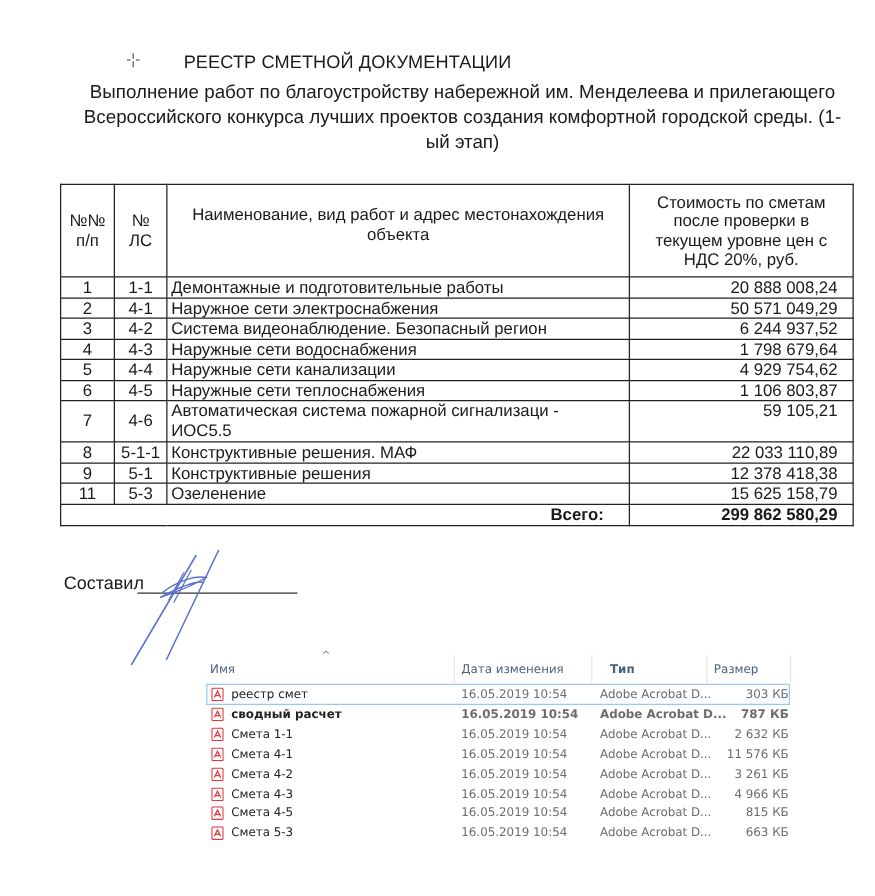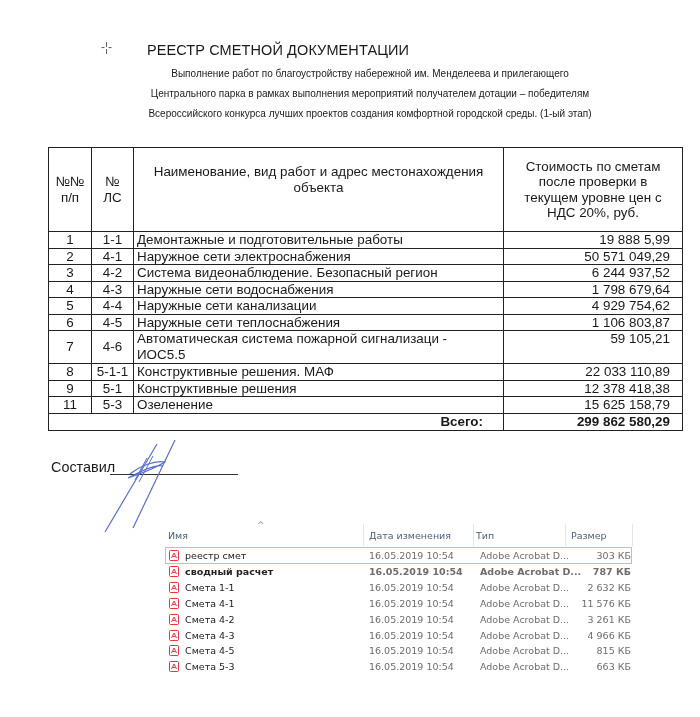--- a/index.html
+++ b/index.html
@@ -2,29 +2,29 @@
 <html><head>
 <meta charset="utf-8">
 <style>
   html, body { margin: 0; padding: 0; }
   body {
     width: 700px; height: 717px; background: #ffffff; position: relative; overflow: hidden;
     font-family: "Liberation Sans", sans-serif; color: #1a1a1a;
   }
   .crosshair { position: absolute; left: 101px; top: 40px; font-size: 12px; color: #555; }
   .doc-title { position: absolute; left: 0; width: 556px; top: 42px; text-align: center; font-size: 14.5px; letter-spacing: 0.1px; }
-  .doc-sub { position: absolute; left: 60px; width: 620px; top: 64px; text-align: center; font-size: 10px; line-height: 20px; }
+  .doc-sub { position: absolute; left: 60px; width: 620px; top: 64px; text-align: center; font-size: 15px; line-height: 20px; }
   table.reg {
     position: absolute; left: 48px; top: 147px; width: 634px;
     border-collapse: collapse; font-size: 13.4px; table-layout: fixed;
   }
   table.reg td, table.reg th { border: 1px solid #222; padding: 0 3px; font-weight: normal; line-height: 15.5px; }
   table.reg th { height: 63px; vertical-align: middle; }
   table.reg th.c1, table.reg th.c2 { text-align: center; }
-  table.reg th.c3 { text-align: center; vertical-align: middle; padding-bottom: 20px; }
+  table.reg th.c3 { text-align: center; vertical-align: middle; padding-bottom: 10px; }
   table.reg th.c4 { text-align: center; line-height: 15.4px; }
   table.reg td.num, table.reg td.ls { text-align: center; }
   table.reg td.cost { text-align: right; padding-right: 12px; }
   table.reg td { height: 15px; }
   table.reg tr.tall td { height: 32px; }
   table.reg tr.tall td.cost { vertical-align: top; }
   table.reg tr.tall td.name { vertical-align: top; }
   table.reg tr.total td { font-weight: bold; height: 16px; margin-left: 36px; }
   table.reg tr.total td.label { text-align: right; padding-right: 20px; border-right: 1px solid #222; }
   .composer { position: absolute; left: 51px; top: 459px; font-size: 14.4px; }
@@ -43,21 +43,20 @@
   .file-row .f-type { position: absolute; left: 314px; color: #6d6d6d; }
   .file-row .f-size { position: absolute; left: 405px; width: 60px; text-align: right; color: #6d6d6d; }
 </style>
 </head>
 <body>
 
 <div class="crosshair">-¦-</div>
 <div class="doc-title">РЕЕСТР СМЕТНОЙ ДОКУМЕНТАЦИИ</div>
 <div class="doc-sub">
   <div>Выполнение работ по благоустройству набережной им. Менделеева и прилегающего</div>
-  <div>Центрального парка в рамках выполнения мероприятий получателем дотации – победителям</div>
   <div>Всероссийского конкурса лучших проектов создания комфортной городской среды. (1-ый этап)</div>
 </div>
 
 <table class="reg">
   <colgroup>
     <col style="width:43px">
       <col style="width:42px">
       <col style="width:370px">
       <col style="width:179px">
   </colgroup>
@@ -80,21 +79,21 @@
       </th>
     </tr>
   </thead>
   <tbody id="reg-body">
       <tr>
         <td class="num">1</td>
         <td class="ls">1-1</td>
         <td class="name">
           <div>Демонтажные и подготовительные работы</div>
         </td>
-        <td class="cost">19 888 5,99</td>
+        <td class="cost">20 888 008,24</td>
       </tr>
       <tr>
         <td class="num">2</td>
         <td class="ls">4-1</td>
         <td class="name">
           <div>Наружное сети электроснабжения</div>
         </td>
         <td class="cost">50 571 049,29</td>
       </tr>
       <tr>
@@ -178,21 +177,21 @@
   <path d="M35 34 C45 26 60 20 70 22 C60 28 45 34 33 38 C48 30 62 24 68 26" stroke="#5a6fd0" stroke-width="1.1" fill="none"></path>
   <path d="M52 18 L40 40 M58 16 L44 42" stroke="#5a6fd0" stroke-width="1" fill="none"></path>
 </svg>
 
 <div class="explorer">
   <div class="sort-caret">^</div>
   <div class="col-hdr" style="left:8px;">Имя</div>
   <div class="col-sep" style="left:203px;"></div>
   <div class="col-hdr" style="left:209px;">Дата изменения</div>
   <div class="col-sep" style="left:313px;"></div>
-  <div class="col-hdr" style="left:316px;">Тип</div>
+  <div class="col-hdr" style="left:328px;font-weight:bold;">Тип</div>
   <div class="col-sep" style="left:405px;"></div>
   <div class="col-hdr" style="left:411px;">Размер</div>
   <div class="col-sep" style="left:472px;"></div>
   <div id="file-rows">
       <div class="file-row selected" style="top: 28px;">
         <svg class="f-icon" viewBox="0 0 10 11">
           <rect x="0.5" y="0.5" width="9" height="10" rx="1" fill="#fff" stroke="#e0393e" stroke-width="1"></rect>
           <path d="M2.5 8 L5 3 L7.5 8 M3.5 6.5 L6.5 6.5" stroke="#e0393e" stroke-width="1" fill="none"></path>
         </svg>
         <span class="f-name">реестр смет</span>

